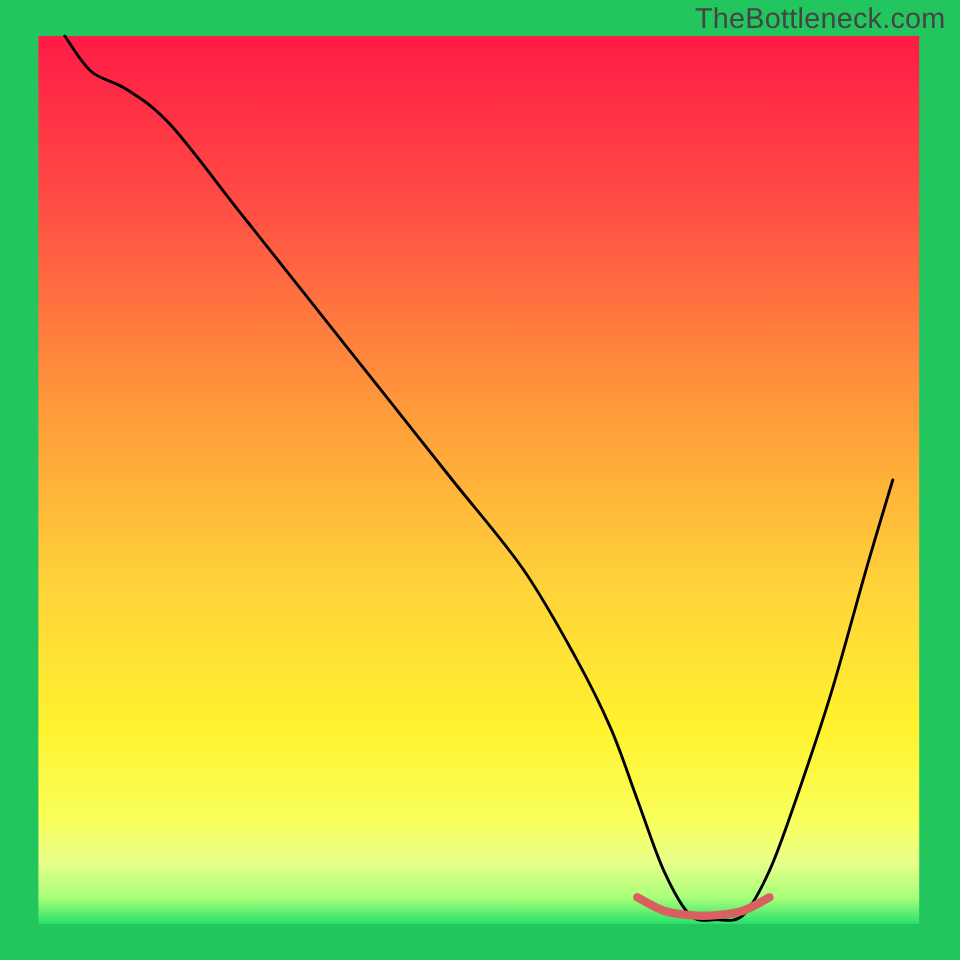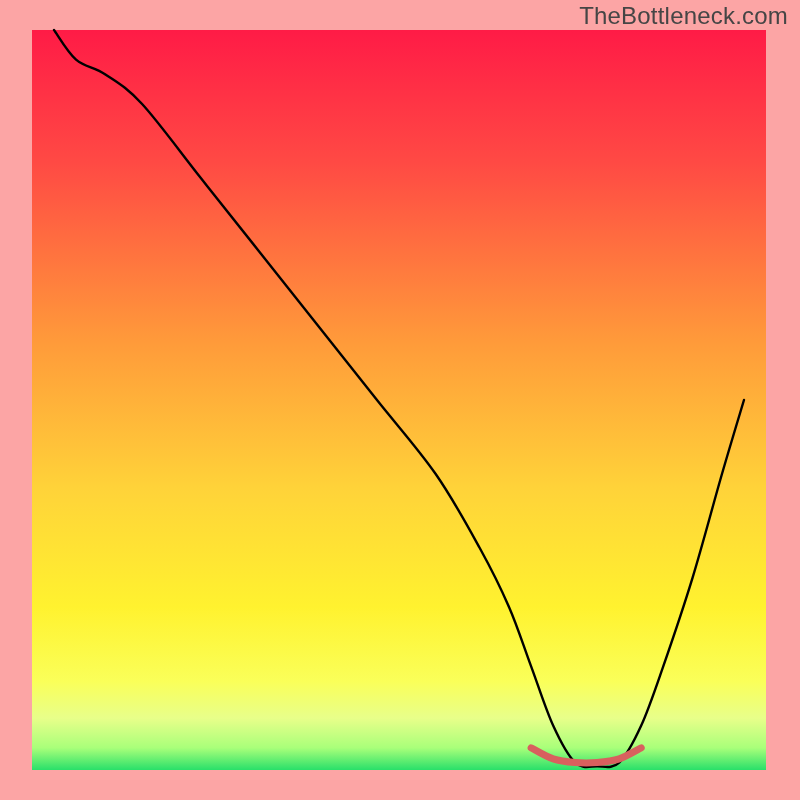--- a/index.html
+++ b/index.html
@@ -7,21 +7,21 @@
     padding: 0;
     width: 800px;
     height: 800px;
     background: #000;
     overflow: hidden;
   }
   .frame {
     position: relative;
     width: 800px;
     height: 800px;
-    background: #fca5a5;
+    background: #22c55e;
   }
   .watermark {
     position: absolute;
     top: 2px;
     right: 12px;
     font-family: Arial, Helvetica, sans-serif;
     font-size: 24px;
     font-weight: 500;
     color: #454545;
     letter-spacing: 0.2px;

